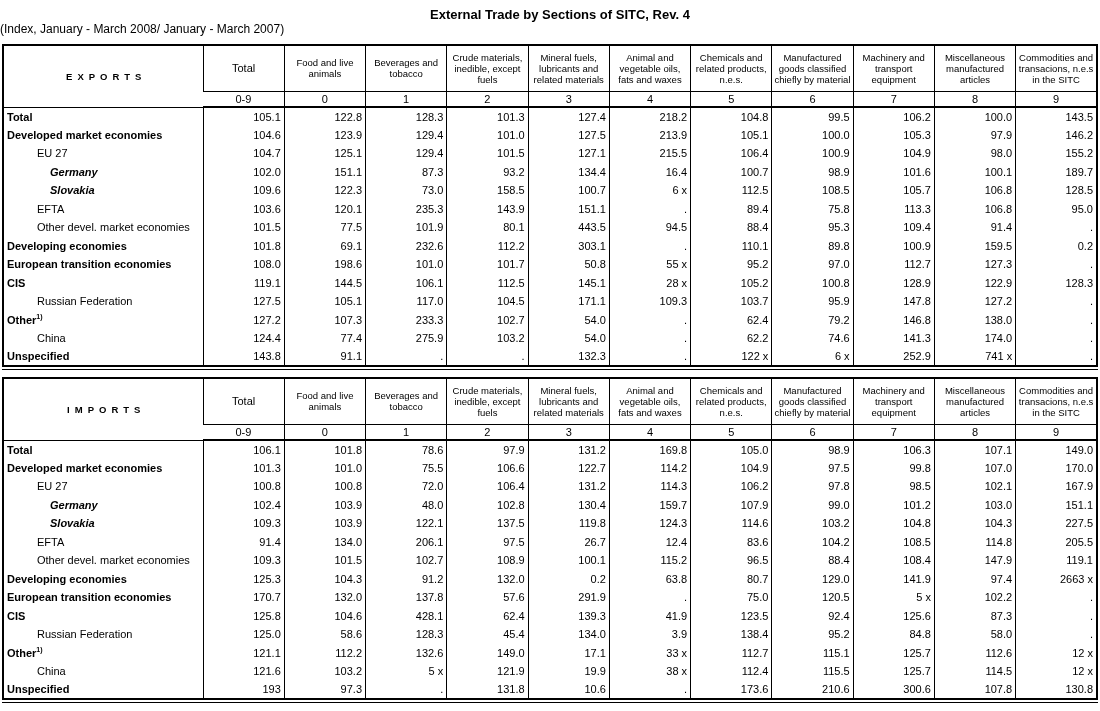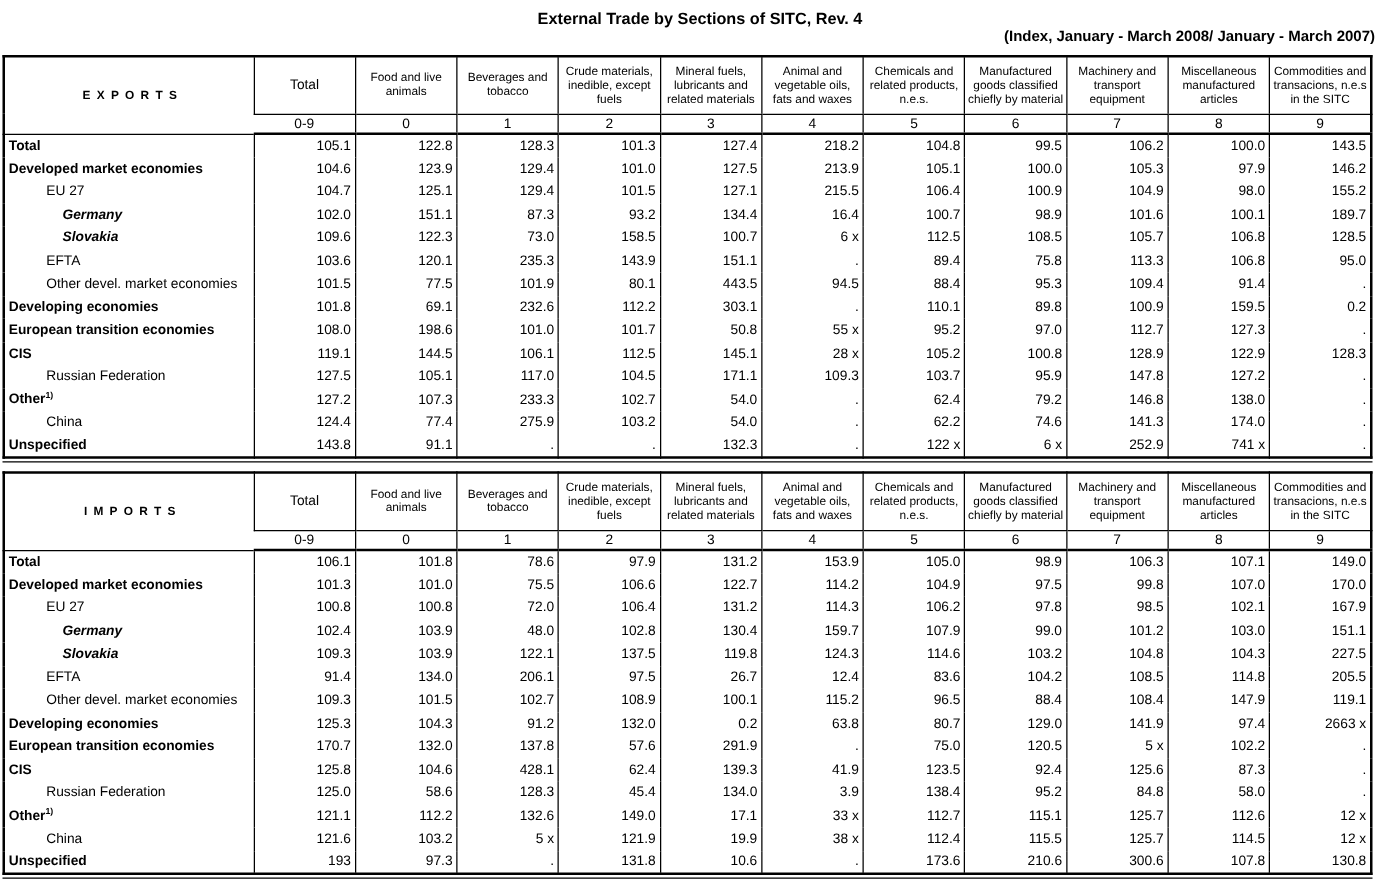--- a/index.html
+++ b/index.html
@@ -1,18 +1,18 @@
 <!DOCTYPE html>
 <html><head>
 <meta charset="utf-8">
 <style>
   html,body{margin:0;padding:0;background:#fff;}
   body{width:1100px;height:711px;font-family:"Liberation Sans",sans-serif;color:#000;overflow:hidden;}
   .title{ text-align:center;font-weight:bold;font-size:13px;padding-top:7px;line-height:15px;padding-left:20px;}
-  .subtitle{text-align:right;font-weight:bold;font-size:12px;line-height:14px;margin-bottom:8px;padding-left:21px;}
+  .subtitle{text-align:left;font-weight:normal;font-size:12px;line-height:14px;margin-bottom:8px;}
   #tables{padding:0 2px;}
   .tblwrap{border-bottom:1px solid #000;padding-bottom:2px;margin-bottom:7px;}
   table{border-collapse:collapse;table-layout:fixed;width:100%;border:2px solid #000;}
   th,td{border-left:1px solid #000;box-sizing:border-box;}
   th:first-child,td:first-child{border-left:none;text-align:center;}
   thead th{font-weight:normal;text-align:center;vertical-align:middle;padding:1px 2px;}
   th.corner{font-weight:bold;font-size:11px;letter-spacing:5px;border-bottom:2px solid #000;padding-left:8px;}
   tr.names th{height:46px;font-size:9.5px;line-height:11px;border-bottom:1px solid #000;}
   tr.names th.tot{font-size:11px;}
   tr.codes th{height:16px;font-size:11px;border-bottom:2px solid #000;}
@@ -320,21 +320,21 @@
           </tr>
         </thead>
         <tbody>
           <tr>
             <td class="lbl">Total</td>
             <td class="num">106.1</td>
             <td class="num">101.8</td>
             <td class="num">78.6</td>
             <td class="num">97.9</td>
             <td class="num">131.2</td>
-            <td class="num">153.9</td>
+            <td class="num">169.8</td>
             <td class="num">105.0</td>
             <td class="num">98.9</td>
             <td class="num">106.3</td>
             <td class="num">107.1</td>
             <td class="num">149.0</td>
           </tr>
           <tr>
             <td class="lbl">Developed market economies</td>
             <td class="num">101.3</td>
             <td class="num">101.0</td>

